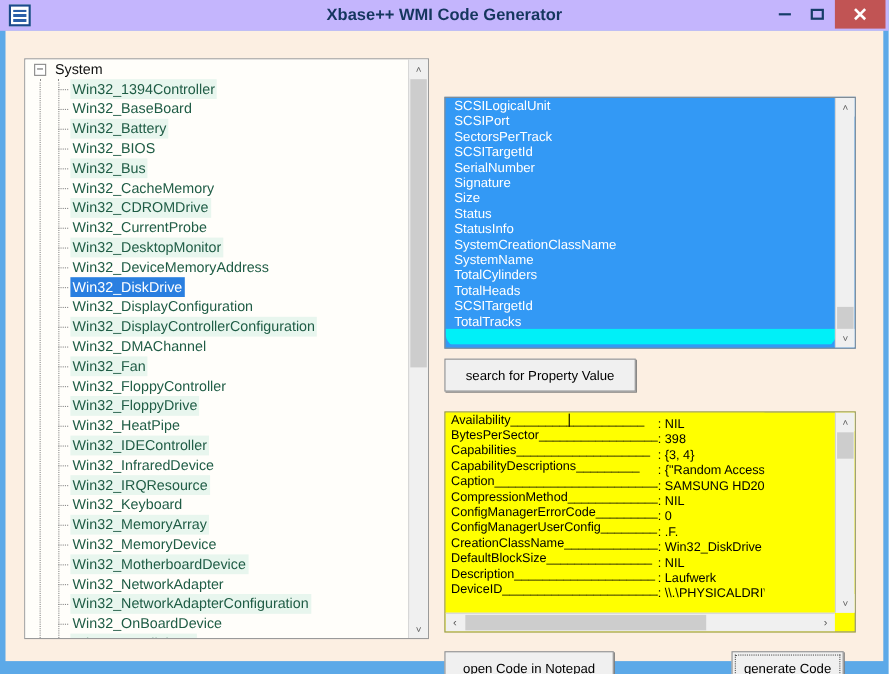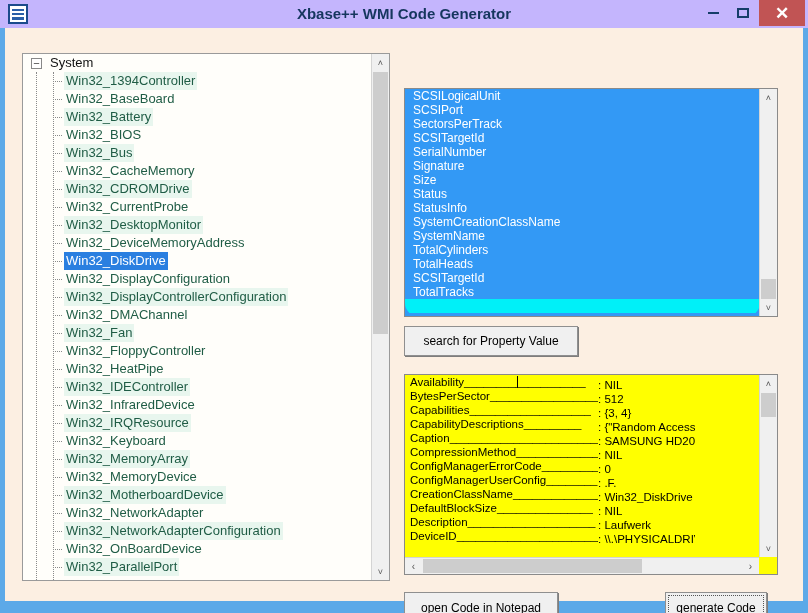--- a/index.html
+++ b/index.html
@@ -372,20 +372,21 @@
             <div class="tree-row tree-child alt"><span class="lbl">Win32_CDROMDrive</span></div>
             <div class="tree-row tree-child"><span class="lbl">Win32_CurrentProbe</span></div>
             <div class="tree-row tree-child alt"><span class="lbl">Win32_DesktopMonitor</span></div>
             <div class="tree-row tree-child"><span class="lbl">Win32_DeviceMemoryAddress</span></div>
             <div class="tree-row tree-child alt sel"><span class="lbl">Win32_DiskDrive</span></div>
             <div class="tree-row tree-child"><span class="lbl">Win32_DisplayConfiguration</span></div>
             <div class="tree-row tree-child alt"><span class="lbl">Win32_DisplayControllerConfiguration</span></div>
             <div class="tree-row tree-child"><span class="lbl">Win32_DMAChannel</span></div>
             <div class="tree-row tree-child alt"><span class="lbl">Win32_Fan</span></div>
             <div class="tree-row tree-child"><span class="lbl">Win32_FloppyController</span></div>
+            <div class="tree-row tree-child alt"><span class="lbl">Win32_FloppyDrive</span></div>
             <div class="tree-row tree-child"><span class="lbl">Win32_HeatPipe</span></div>
             <div class="tree-row tree-child alt"><span class="lbl">Win32_IDEController</span></div>
             <div class="tree-row tree-child"><span class="lbl">Win32_InfraredDevice</span></div>
             <div class="tree-row tree-child alt"><span class="lbl">Win32_IRQResource</span></div>
             <div class="tree-row tree-child"><span class="lbl">Win32_Keyboard</span></div>
             <div class="tree-row tree-child alt"><span class="lbl">Win32_MemoryArray</span></div>
             <div class="tree-row tree-child"><span class="lbl">Win32_MemoryDevice</span></div>
             <div class="tree-row tree-child alt"><span class="lbl">Win32_MotherboardDevice</span></div>
             <div class="tree-row tree-child"><span class="lbl">Win32_NetworkAdapter</span></div>
             <div class="tree-row tree-child alt"><span class="lbl">Win32_NetworkAdapterConfiguration</span></div>
@@ -427,21 +428,21 @@
       </div>
     </div>
 
     <div class="btn btn-search">
       <span>search for Property Value</span>
     </div>
 
     <div class="val-panel">
       <div class="val-list" id="val-list">
           <div class="val-row"><span class="key">Availability___________________</span><span class="val">: NIL</span><span class="caret"></span></div>
-          <div class="val-row"><span class="key">BytesPerSector_________________</span><span class="val">: 512</span></div>
+          <div class="val-row"><span class="key">BytesPerSector_________________</span><span class="val">: 398</span></div>
           <div class="val-row"><span class="key">Capabilities___________________</span><span class="val">: {3, 4}</span></div>
           <div class="val-row"><span class="key">CapabilityDescriptions_________</span><span class="val">: {"Random Access", "Supports</span></div>
           <div class="val-row"><span class="key">Caption________________________</span><span class="val">: SAMSUNG HD204UI SATA Disk</span></div>
           <div class="val-row"><span class="key">CompressionMethod______________</span><span class="val">: NIL</span></div>
           <div class="val-row"><span class="key">ConfigManagerErrorCode_________</span><span class="val">: 0</span></div>
           <div class="val-row"><span class="key">ConfigManagerUserConfig________</span><span class="val">: .F.</span></div>
           <div class="val-row"><span class="key">CreationClassName______________</span><span class="val">: Win32_DiskDrive</span></div>
           <div class="val-row"><span class="key">DefaultBlockSize_______________</span><span class="val">: NIL</span></div>
           <div class="val-row"><span class="key">Description____________________</span><span class="val">: Laufwerk</span></div>
           <div class="val-row"><span class="key">DeviceID_______________________</span><span class="val">: \\.\PHYSICALDRIVE1</span></div>

